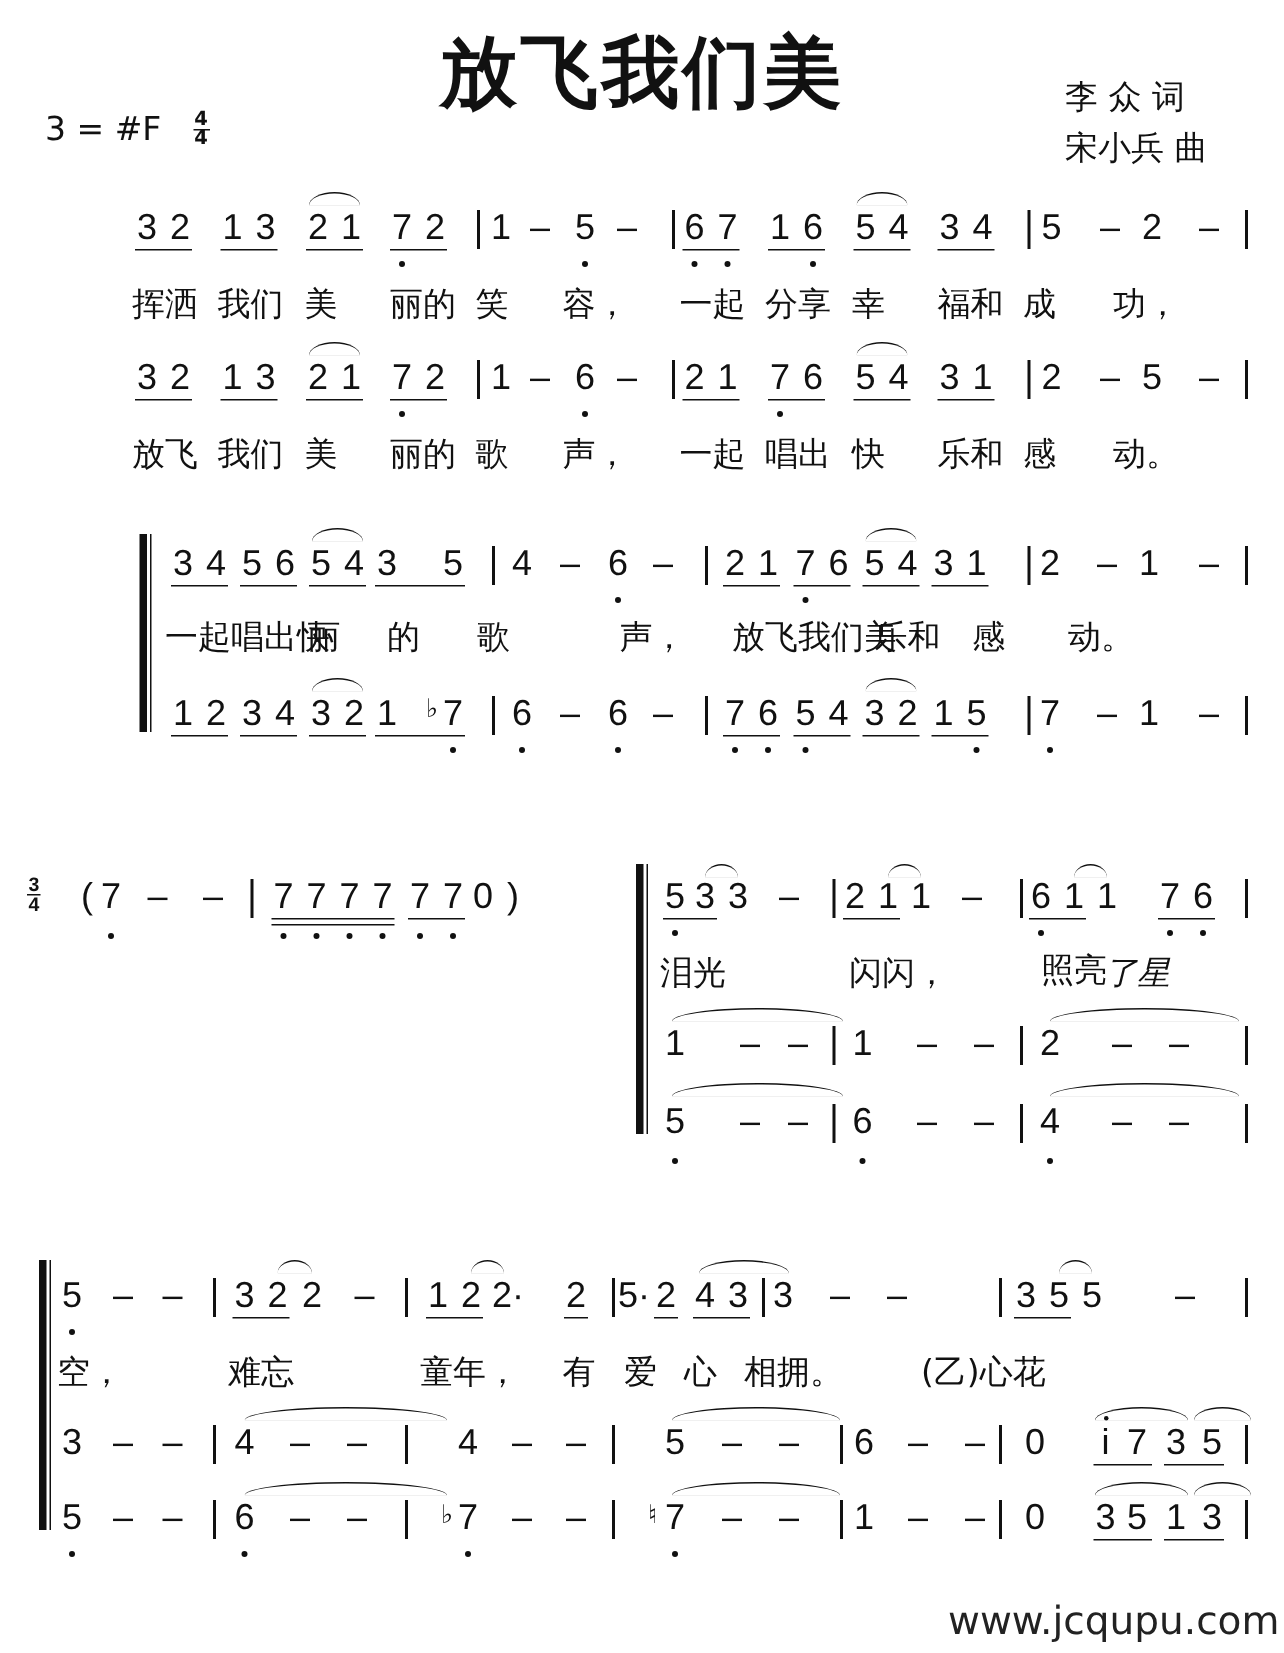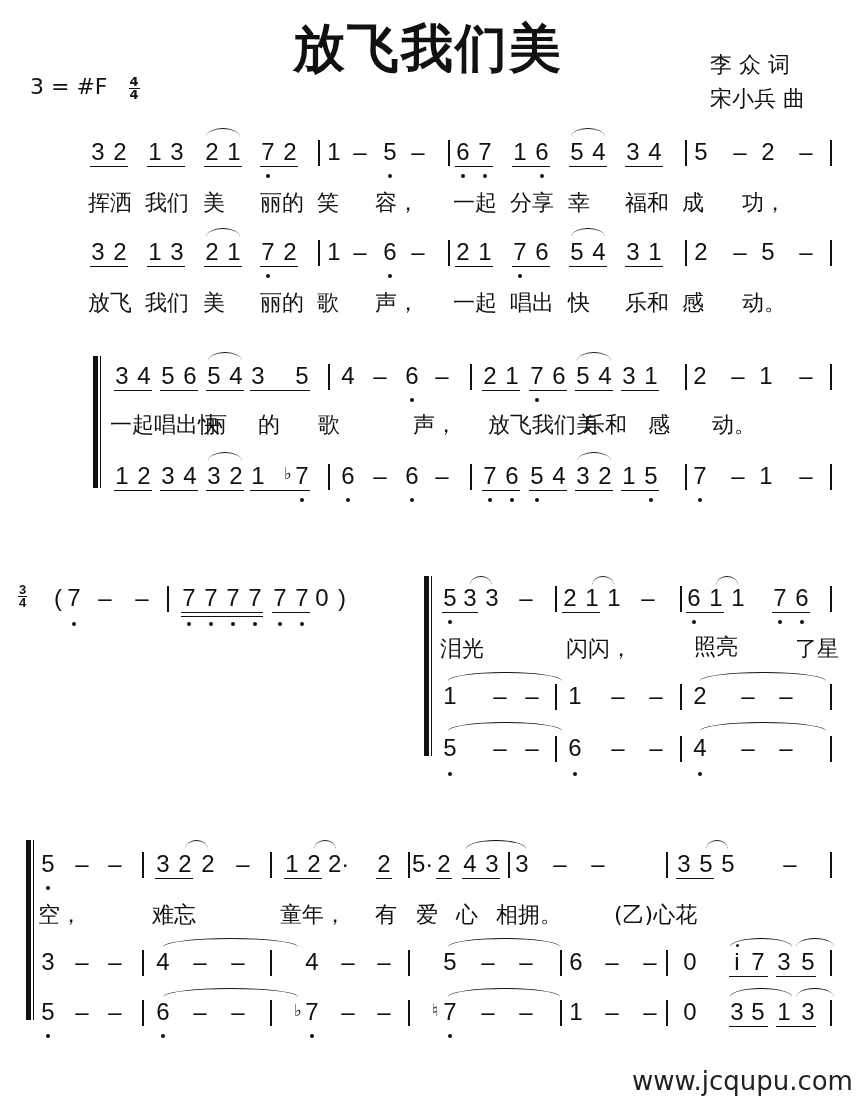--- a/index.html
+++ b/index.html
@@ -306,21 +306,21 @@
     <div class="bar" style="left:555px;top:586px;height:26px;"></div>
     <div class="bar" style="left:680px;top:586px;height:26px;"></div>
     <div class="bar" style="left:830px;top:586px;height:26px;"></div>
     <div class="dot" style="left:448px;top:620px;"></div>
     <div class="dot" style="left:692px;top:620px;"></div>
     <div class="dot" style="left:778px;top:620px;"></div>
     <div class="dot" style="left:800px;top:620px;"></div>
     <div class="lyric" style="left:440px;top:634px;">泪光</div>
     <div class="lyric" style="left:566px;top:634px;">闪闪，</div>
     <div class="lyric" style="left:694px;top:632px;">照亮</div>
-    <div class="lyric" style="left:795px;top:634px;">了星</div>
+    <div class="lyric" style="left:736px;top:634px;font-style:italic;">了星</div>
     <div class="abs tok note" style="left:442px;top:682px;">1</div>
     <div class="abs tok note" style="left:492px;top:682px;">–</div>
     <div class="abs tok note" style="left:524px;top:682px;">–</div>
     <div class="abs tok note" style="left:567px;top:682px;">1</div>
     <div class="abs tok note" style="left:610px;top:682px;">–</div>
     <div class="abs tok note" style="left:648px;top:682px;">–</div>
     <div class="abs tok note" style="left:692px;top:682px;">2</div>
     <div class="abs tok note" style="left:740px;top:682px;">–</div>
     <div class="abs tok note" style="left:778px;top:682px;">–</div>
     <div class="abs tok note" style="left:442px;top:734px;">5</div>

